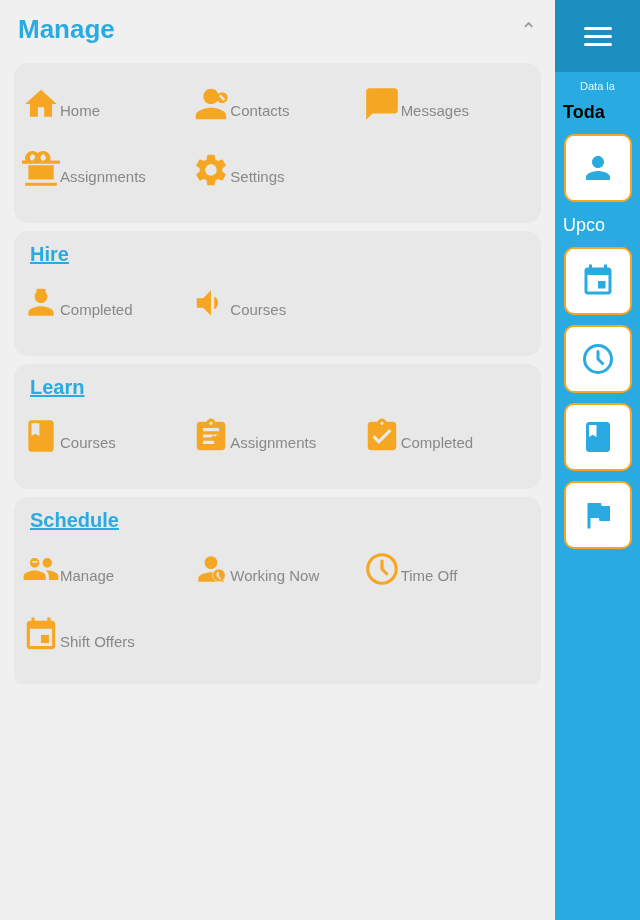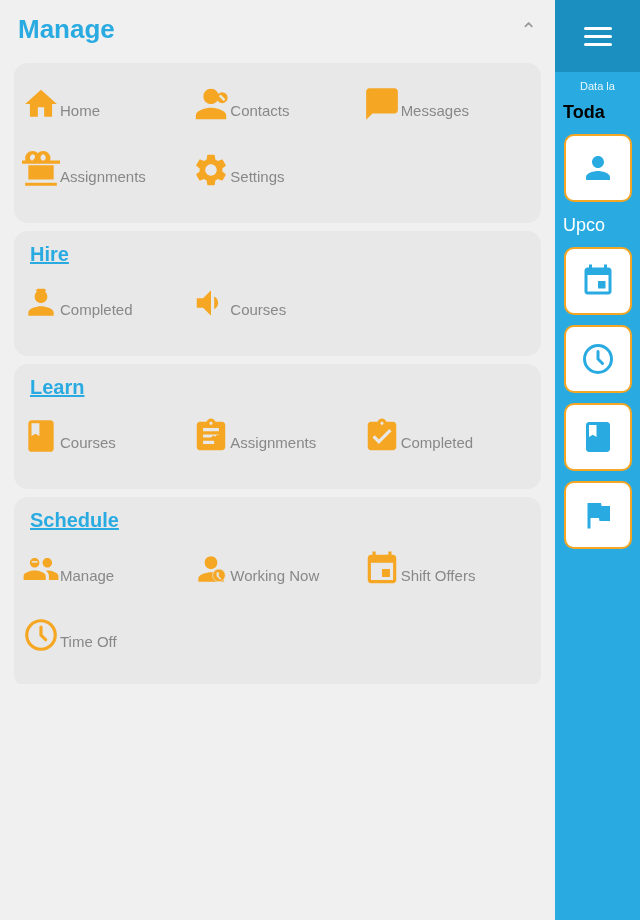--- a/index.html
+++ b/index.html
@@ -283,34 +283,34 @@
           <svg width="38" height="38" viewBox="0 0 24 24" fill="#f5a623">
             <path d="M12 12c2.21 0 4-1.79 4-4s-1.79-4-4-4-4 1.79-4 4 1.79 4 4 4zm0 2c-2.67 0-8 1.34-8 4v2h16v-2c0-2.66-5.33-4-8-4z"></path>
             <circle cx="17" cy="16" r="4" fill="#f5a623" stroke="#e8e0d0" stroke-width="0.5"></circle>
             <path d="M17 14v2.5l1.5 1.5-.75.75-2.25-2.25V14H17z" fill="#e8e0d0"></path>
           </svg>
         </span>
         <span class="icon-label">Working Now</span>
       </div>
       <div class="icon-item">
         <span class="icon-symbol">
-          <svg width="38" height="38" viewBox="0 0 24 24" fill="#f5a623">
-            <path d="M17 12h-5v5h5v-5zM16 1v2H8V1H6v2H5c-1.11 0-1.99.9-1.99 2L3 19c0 1.1.89 2 2 2h14c1.1 0 2-.9 2-2V5c0-1.1-.9-2-2-2h-1V1h-2zm3 18H5V8h14v11z"></path>
-          </svg>
-        </span>
-        <span class="icon-label">Shift Offers</span>
-      </div>
-      <div class="icon-item">
-        <span class="icon-symbol">
           <svg width="38" height="38" viewBox="0 0 24 24" fill="none" stroke="#f5a623" stroke-width="2">
             <circle cx="12" cy="12" r="9" stroke="#f5a623" fill="none"></circle>
             <path d="M12 7v5l3 3" stroke="#f5a623" fill="none" stroke-linecap="round"></path>
           </svg>
         </span>
         <span class="icon-label">Time Off</span>
+      </div>
+      <div class="icon-item">
+        <span class="icon-symbol">
+          <svg width="38" height="38" viewBox="0 0 24 24" fill="#f5a623">
+            <path d="M17 12h-5v5h5v-5zM16 1v2H8V1H6v2H5c-1.11 0-1.99.9-1.99 2L3 19c0 1.1.89 2 2 2h14c1.1 0 2-.9 2-2V5c0-1.1-.9-2-2-2h-1V1h-2zm3 18H5V8h14v11z"></path>
+          </svg>
+        </span>
+        <span class="icon-label">Shift Offers</span>
       </div>
     </div>
   </div>
 </div>
 
 <div class="right-panel">
   <div class="hamburger-btn">
     <div class="hamburger-lines">
       <div class="hamburger-line"></div>
       <div class="hamburger-line"></div>

